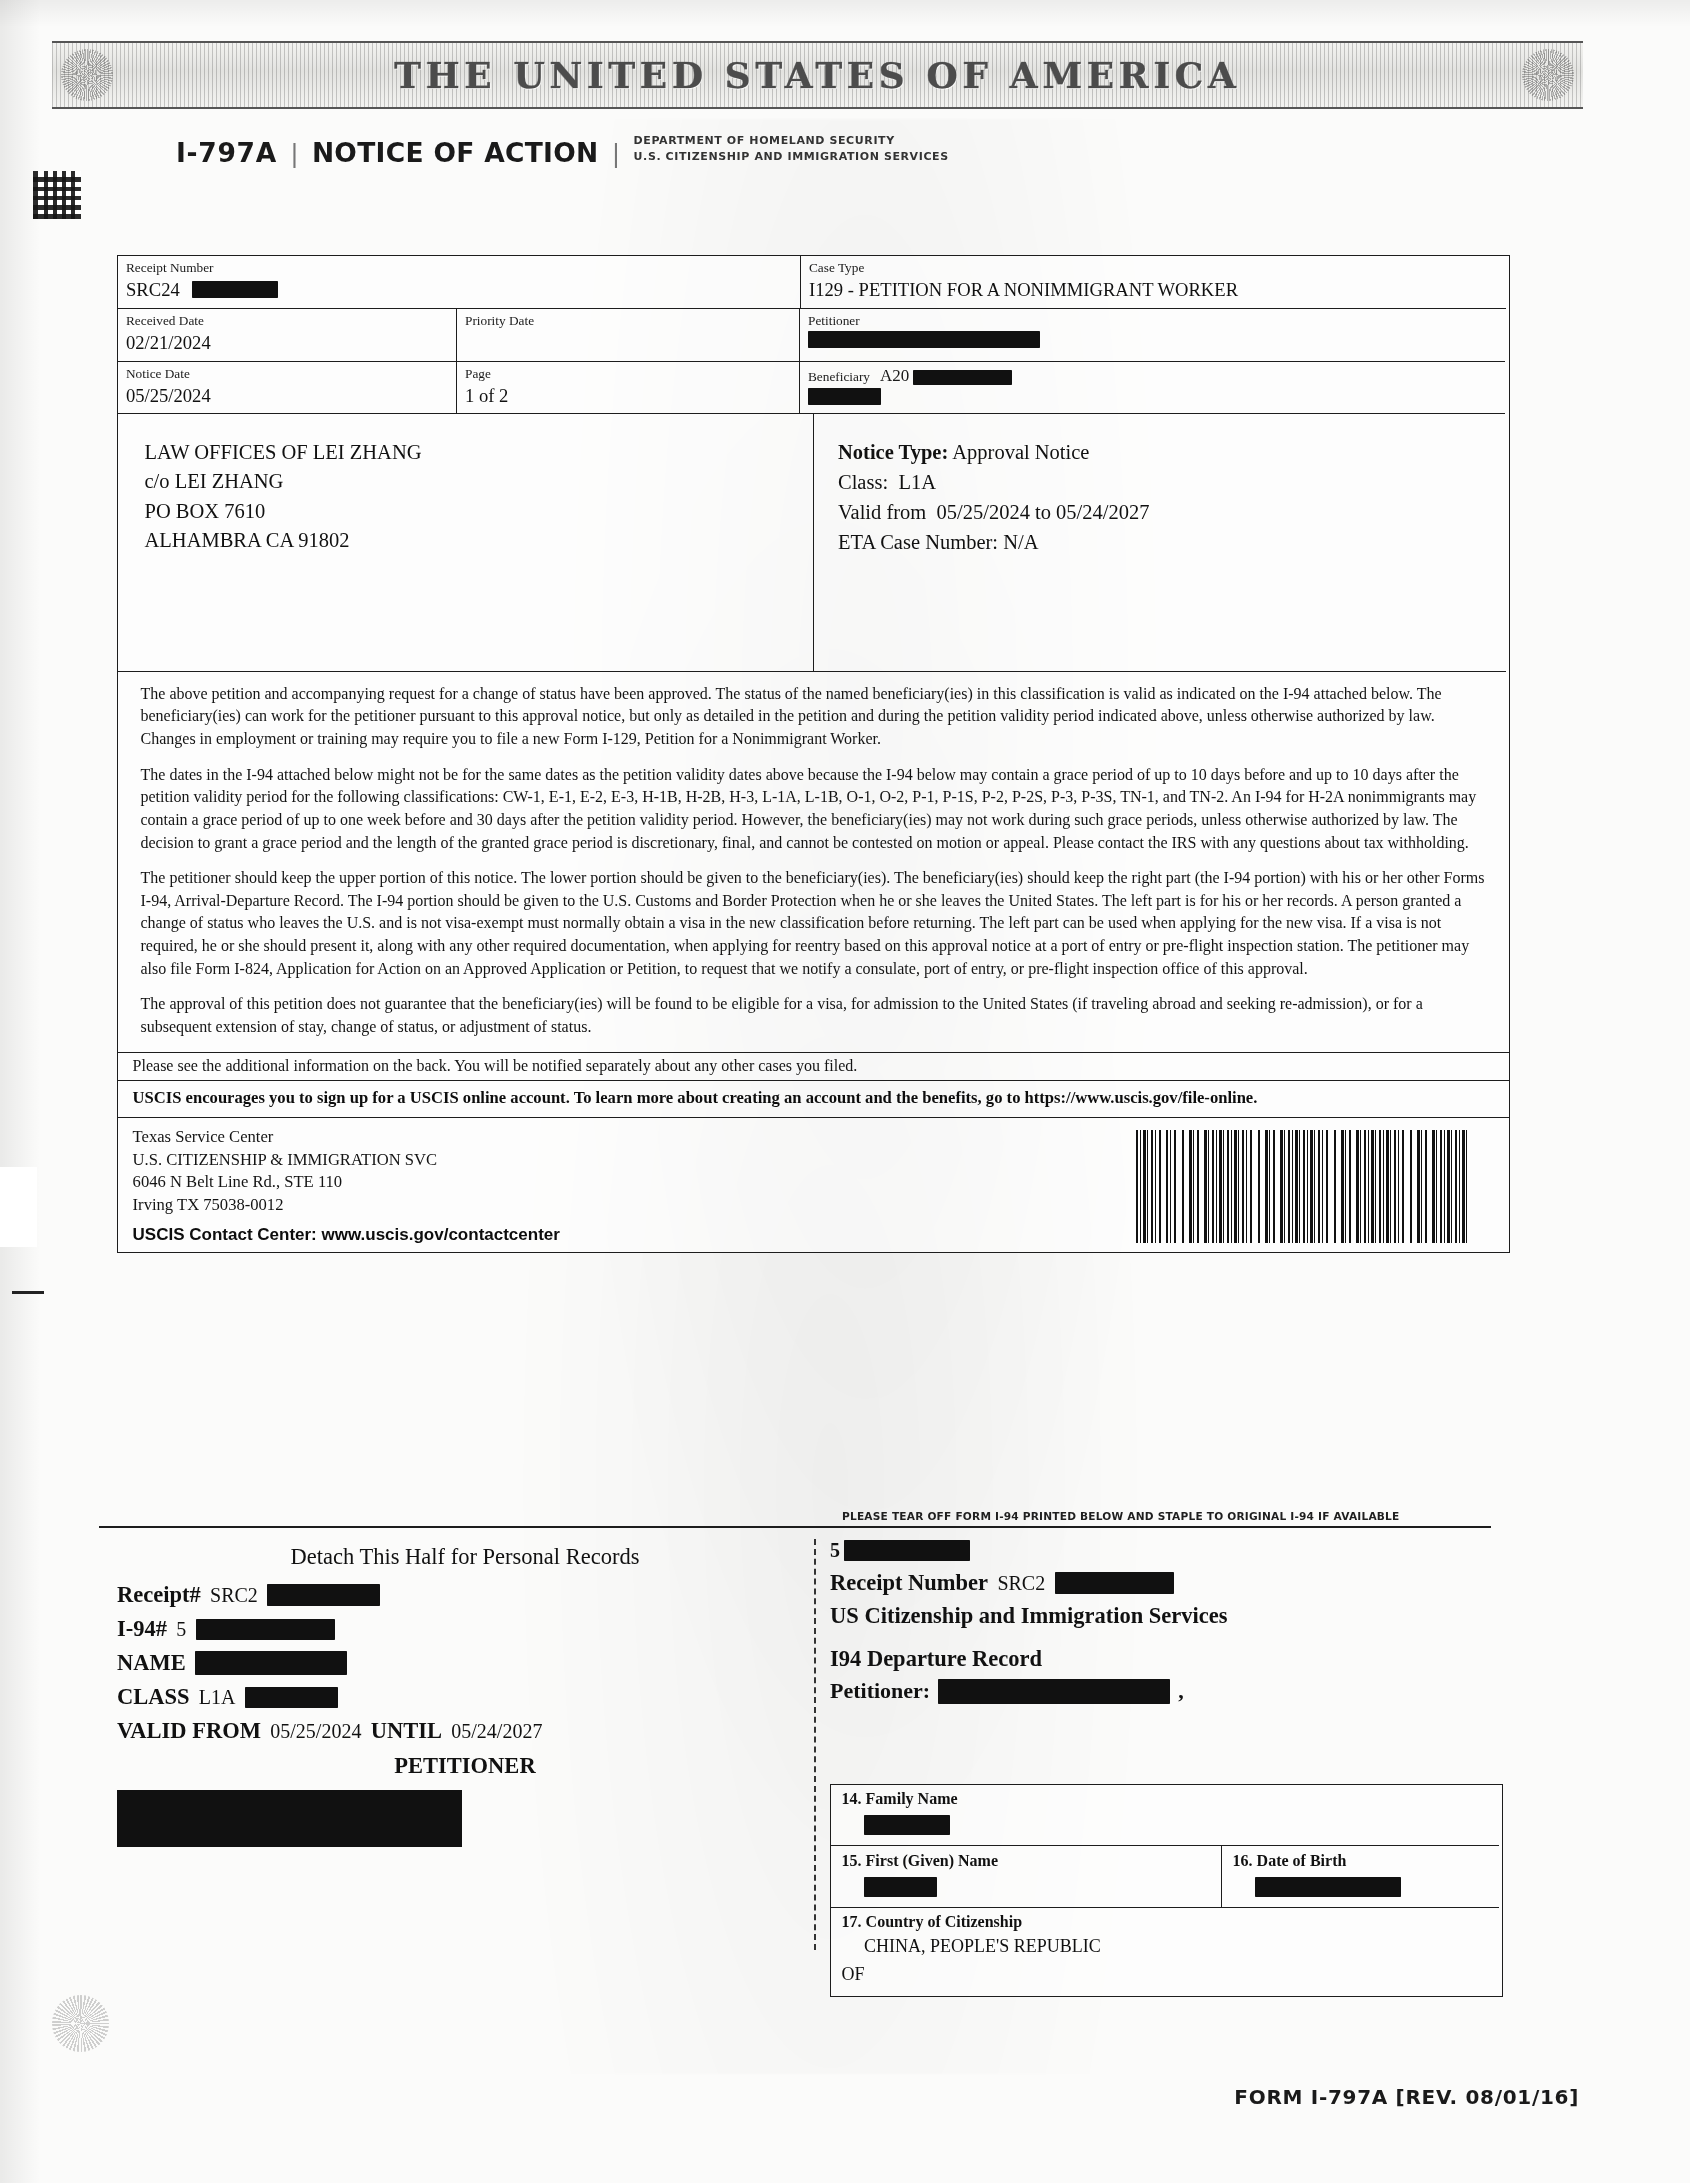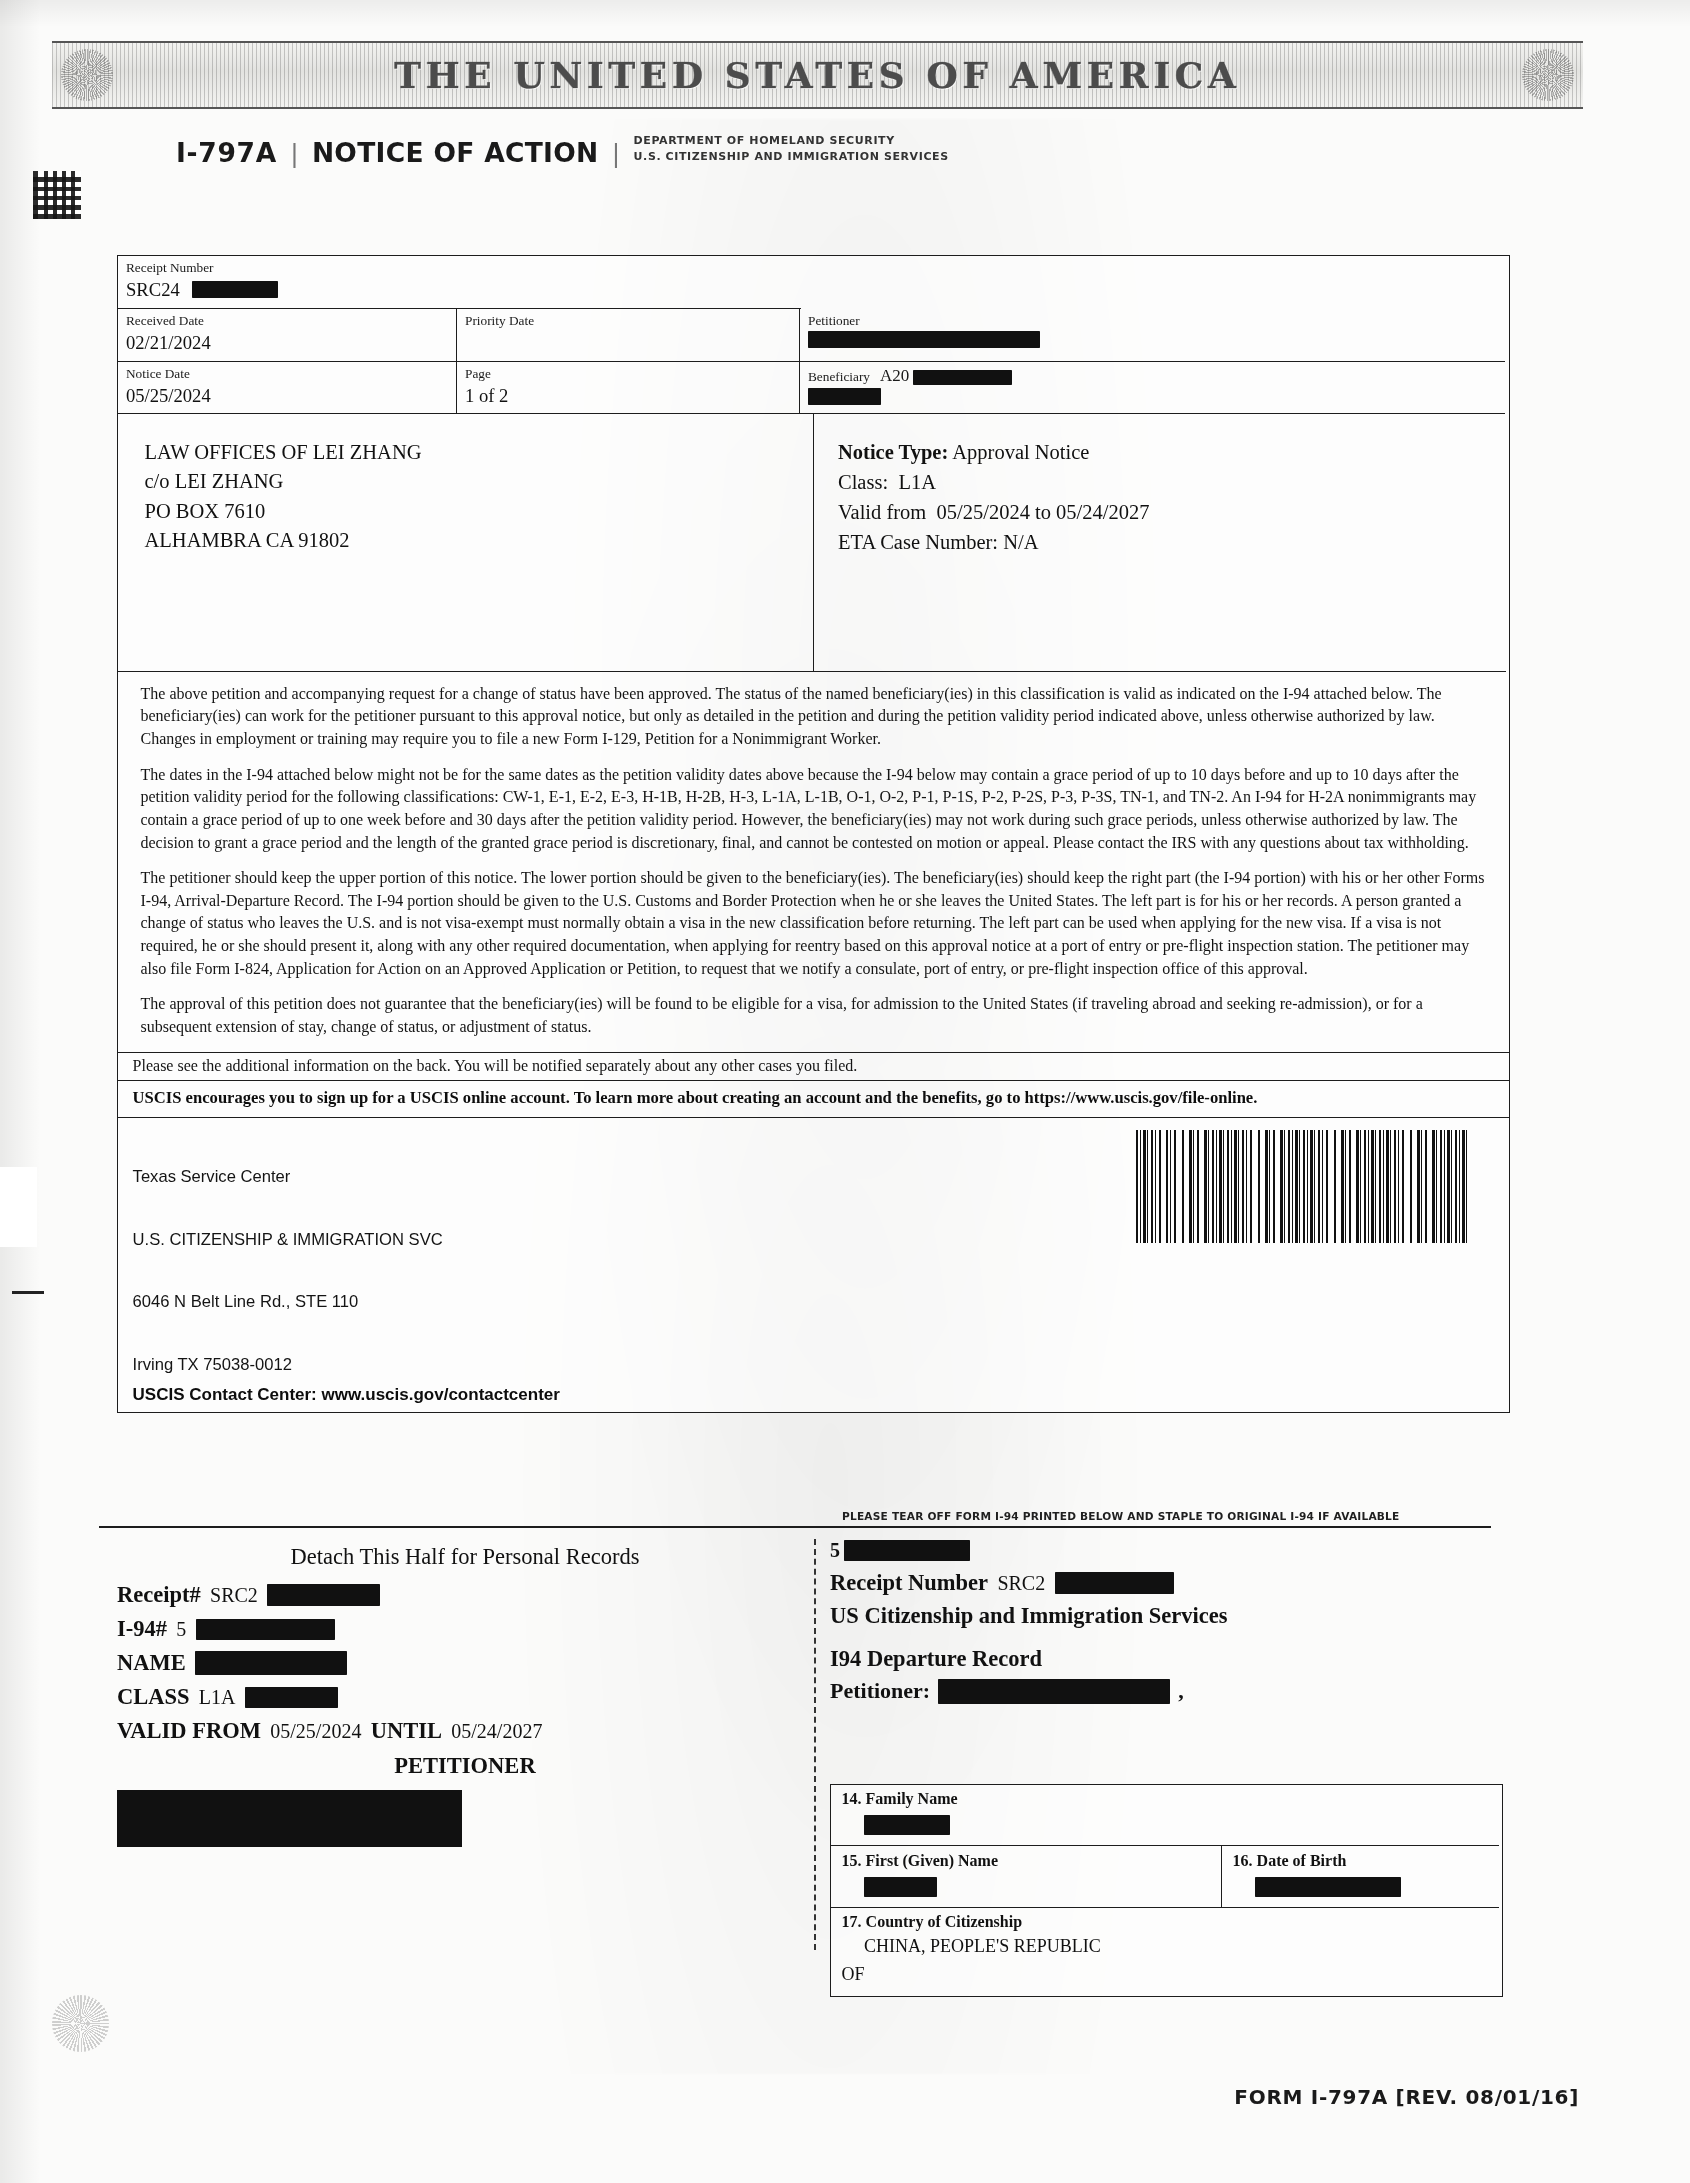--- a/index.html
+++ b/index.html
@@ -257,25 +257,24 @@
   .sc-wrap {
     display: flex;
     width: 100%;
   }
   .sc-left {
     flex: 1;
     padding: 8px 0 6.6px 14.6px;
     box-sizing: border-box;
   }
   .sc-line {
-    font-family: Liberation Sans, sans-serif;
+    font-family: Liberation Serif, serif;
     font-size: 16.6px;
     line-height: 1.38;
     color: #141414;
-    margin-top: 40px;
   }
   .sc-contact {
     font-family: Liberation Sans, sans-serif;
     font-weight: bold;
     font-size: 17px;
     color: #0d0d0d;
     margin-top: 8px;
   }
   .barcode {
     width: 331px;
@@ -520,20 +519,24 @@
   <div class="doc-table">
 
     <div class="row">
       <div class="cell w-left-a" style="width:683px">
         <div class="cell-label">Receipt Number</div>
         <div class="cell-value">
           <span>SRC24</span>
           <span class="redact" style="width:86px"></span>
         </div>
       </div>
+      <div class="cell" style="width:705px">
+        <div class="cell-label">Case Type</div>
+        <div class="cell-value">I129 - PETITION FOR A NONIMMIGRANT WORKER</div>
+      </div>
     </div>
 
     <div class="row">
       <div class="cell" style="width:339px">
         <div class="cell-label">Received Date</div>
         <div class="cell-value">02/21/2024</div>
       </div>
       <div class="cell" style="width:343px">
         <div class="cell-label">Priority Date</div>
         <div class="cell-value"></div>

